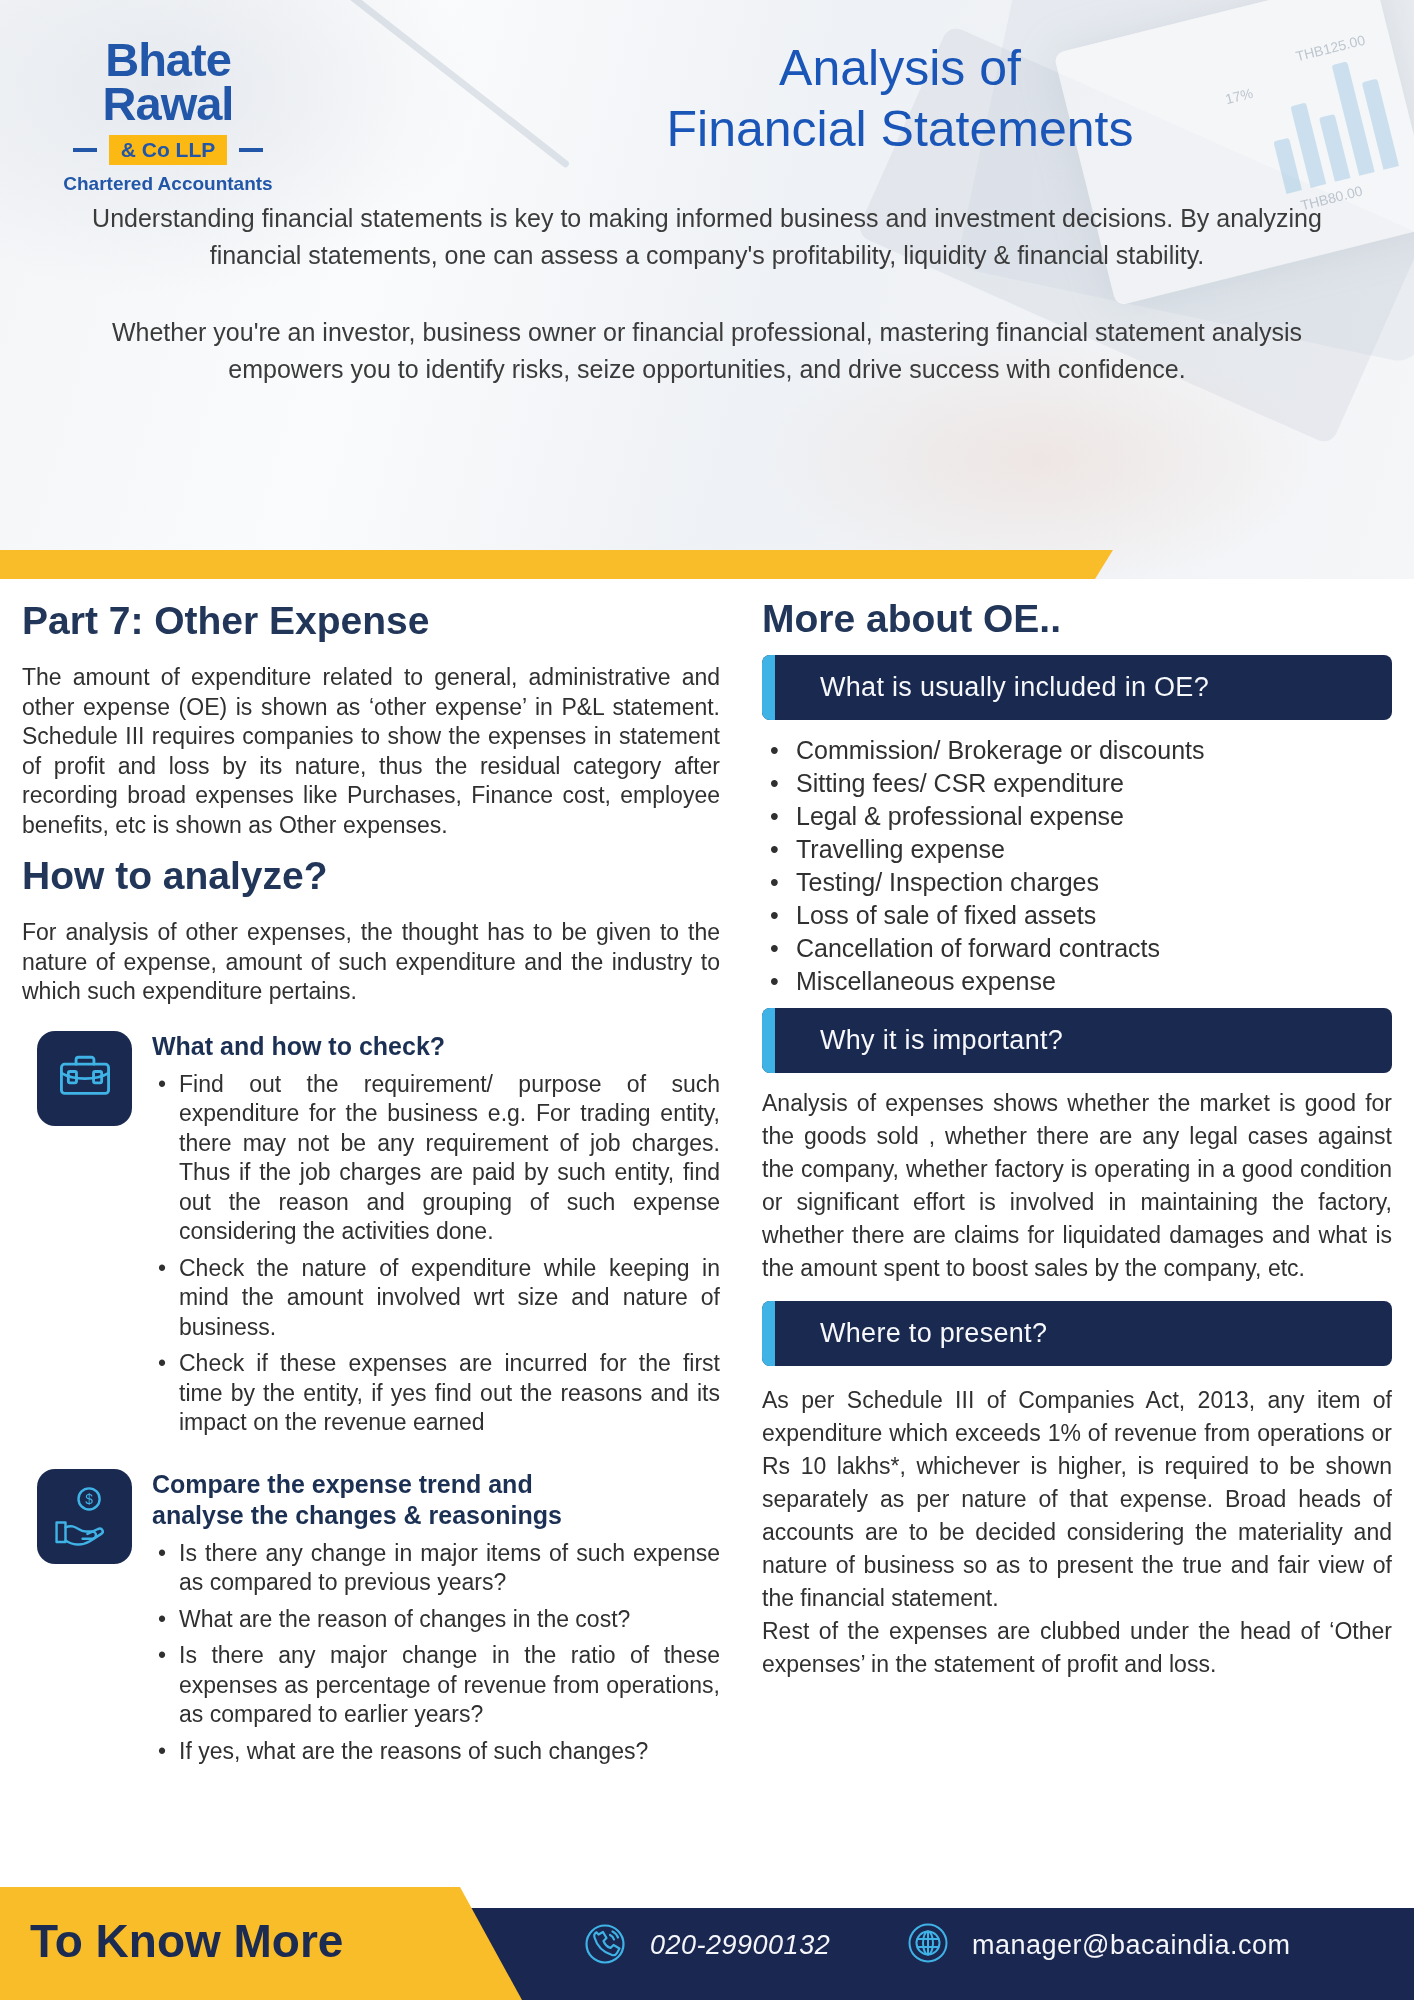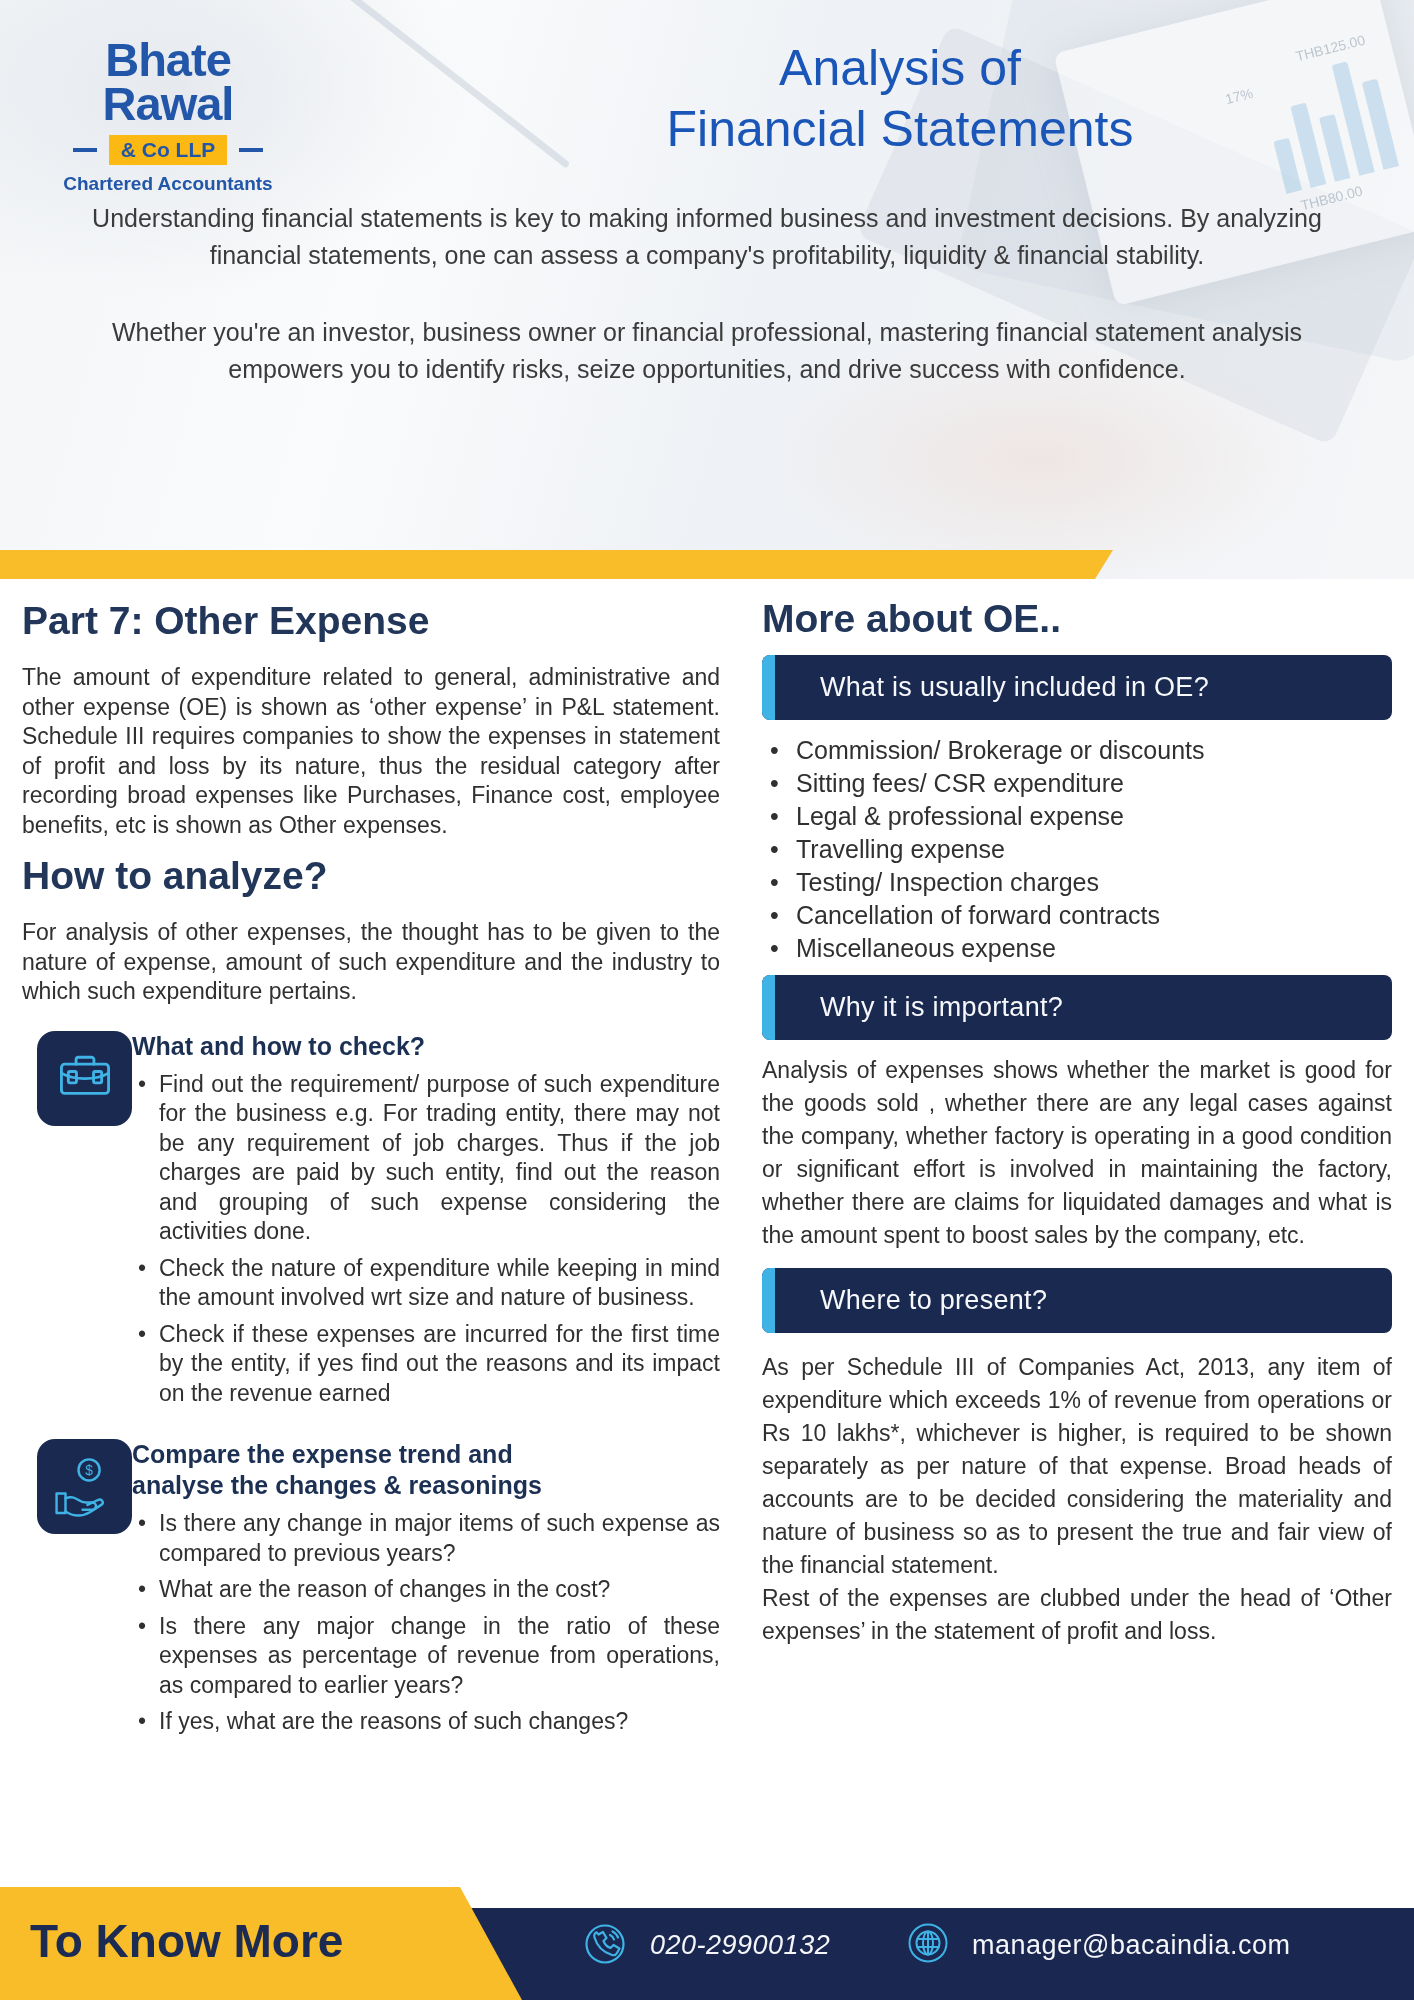--- a/index.html
+++ b/index.html
@@ -49,21 +49,21 @@
 
   
   .col-left  { position:absolute; left:22px;  top:579px; width:698px; }
   .col-right { position:absolute; left:762px; top:579px; width:630px; }
 
   .h-big { font-size:39px; font-weight:700; color:#223659; letter-spacing:0; }
   .col-left .h-big.part { padding-top:20px; }
   .col-left .h-big.analyze { margin-top:14px; }
   .body-p { margin-top:20px; font-size:23px; line-height:29.5px; color:#303030; text-align:justify; }
 
-  .feature { display:flex; margin-top:24px; padding-left:15px; }
+  .feature { display:flex; gap:20px; margin-top:24px; padding-left:15px; }
   .feature-icon { flex:none; width:95px; height:95px; background:#1a2950; border-radius:18px;
                   display:flex; align-items:center; justify-content:center; }
   .feature-body { flex:1; min-width:0; }
   .feature-title { font-size:25px; font-weight:700; color:#1c3054; line-height:31px; }
   .feature-title.narrow { max-width:430px; }
   ul.blt { list-style:none; margin-top:8px; }
   ul.blt li { position:relative; padding-left:27px; font-size:23px; line-height:29.5px;
               color:#303030; text-align:justify; margin-bottom:7px; }
   ul.blt li::before { content:"\2022"; position:absolute; left:6px; top:0; color:#303030; }
 
@@ -195,20 +195,21 @@
     <div class="banner">
       <span class="cyan"></span>
       <span class="banner-text">What is usually included in OE?</span>
     </div>
     <ul class="blt-r">
       <li>Commission/ Brokerage or discounts</li>
       <li>Sitting fees/ CSR expenditure</li>
       <li>Legal &amp; professional expense</li>
       <li>Travelling expense</li>
       <li>Testing/ Inspection charges</li>
+      <li>Loss of sale of fixed assets</li>
       <li>Cancellation of forward contracts</li>
       <li>Miscellaneous expense</li>
     </ul>
 
     <div class="banner" style="margin-top:10px;">
       <span class="cyan"></span>
       <span class="banner-text">Why it is important?</span>
     </div>
     <p class="body-r">Analysis of expenses shows whether the market is good for the goods sold , whether there are any legal cases against the company, whether factory is operating in a good condition or significant effort is involved in maintaining the factory, whether there are claims for liquidated damages and what is the amount spent to boost sales by the company, etc.</p>
 

